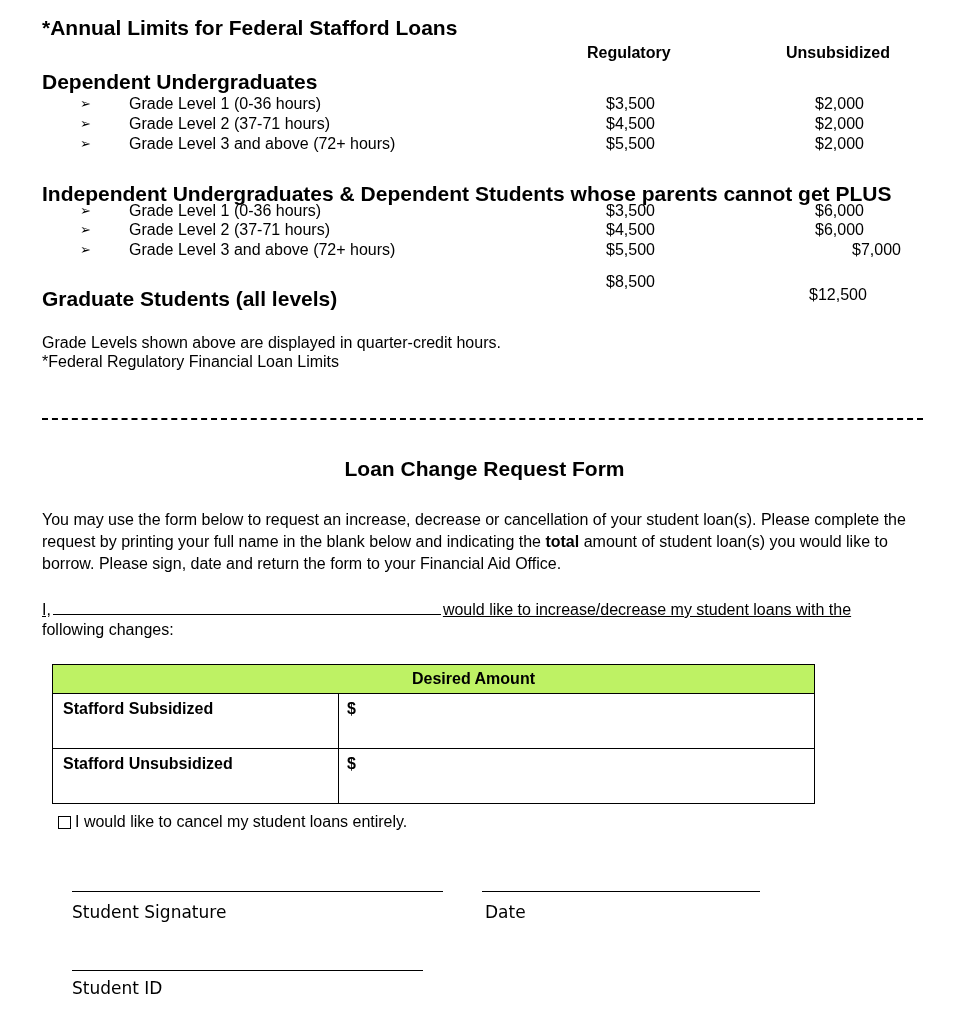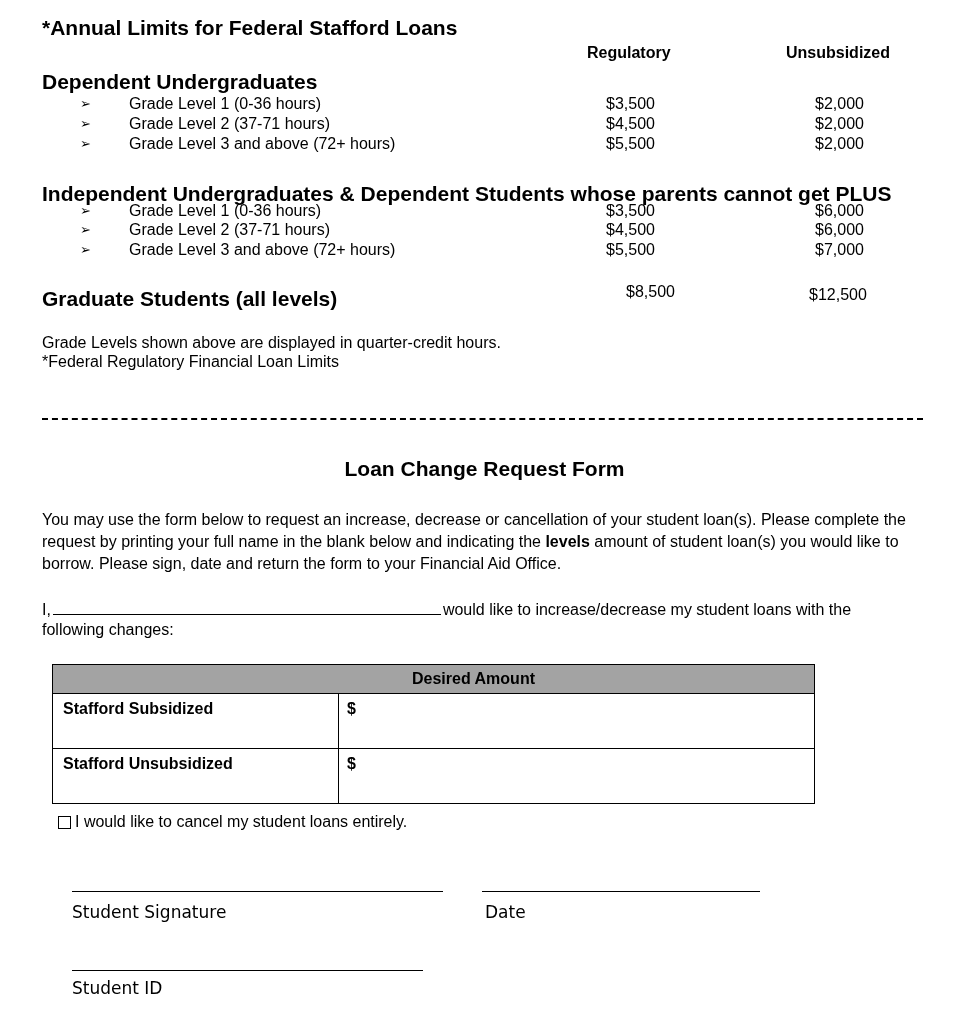--- a/index.html
+++ b/index.html
@@ -16,28 +16,28 @@
     .label { left: 100px; margin-left: 29px; }
     .amt-sub { left: 606px; }
     .amt-uns { left: 815px; }
     .note { left: 42px; font-size: 16px; }
     .dashline {
       left: 42px; top: 418px; width: 881px; height: 0;
       border-top: 2px dashed #000;
     }
     .formtitle { left: 0; width: 969px; text-align: center; top: 457px; font-size: 21px; font-weight: bold; }
     .para { left: 42px; top: 509px; width: 890px; font-size: 16px; line-height: 22px; white-space: normal; }
-    .fillline { top: 598px; font-size: 16px; }
+    .fillline { top: 598px; font-size: 16px; text-decoration: underline; }
     .blank { display: inline-block; width: 388px; border-bottom: 1px solid #000; height: 16px; vertical-align: baseline; margin: 0 2px; }
     table.amt {
       position: absolute; left: 52px; top: 664px; width: 763px;
       border-collapse: collapse; font-size: 16px;
     }
     table.amt th {
-      background: #a3a3a3; font-weight: bold; height: 28px; border: 1.5px solid #000;
+      background: #bef264; font-weight: bold; height: 28px; border: 1.5px solid #000;
       text-align: center; padding: 0 0 0 80px;
     }
     table.amt td { border: 1.5px solid #000; height: 42px; vertical-align: top; padding: 6px 10px; font-weight: bold; }
     table.amt td.lbl { width: 265px; }
     table.amt td.val { padding-left: 8px; }
     .cancel { left: 58px; top: 813px; font-size: 16px; display: flex; align-items: center; gap: 4px; }
     .cbox { width: 11px; height: 11px; border: 1.5px solid #000; display: inline-block; }
     .sigline { height: 0; border-top: 1.5px solid #000; }
     .siglabel { font-size: 17px; font-weight: normal; font-family: "DejaVu Sans", sans-serif; }
   </style>
@@ -76,35 +76,35 @@
   <div class="abs item amt-uns" style="top:201px;">$6,000</div>
 
   <div class="abs item bullet" style="top:220px;">➢</div>
   <div class="abs item label" style="top:220px;">Grade Level 2 (37-71 hours)</div>
   <div class="abs item amt-sub" style="top:220px;">$4,500</div>
   <div class="abs item amt-uns" style="top:220px;">$6,000</div>
 
   <div class="abs item bullet" style="top:240px;">➢</div>
   <div class="abs item label" style="top:240px;">Grade Level 3 and above (72+ hours)</div>
   <div class="abs item amt-sub" style="top:240px;">$5,500</div>
-  <div class="abs item amt-uns" style="top:240px;">$7,000</div>
+  <div class="abs item amt-uns" style="top:240px;margin-left:37px;">$7,000</div>
 </div>
 
 <div class="abs sechead" style="top:287px;">Graduate Students (all levels)</div>
-<div class="abs item amt-sub" style="top:282px;margin-left:20px;">$8,500</div>
+<div class="abs item amt-sub" style="top:272px;">$8,500</div>
 <div class="abs item" style="top:285px; left:809px;">$12,500</div>
 
 <div class="abs note" style="top:334px;">Grade Levels shown above are displayed in quarter-credit hours.</div>
 <div class="abs note" style="top:353px;">*Federal Regulatory Financial Loan Limits</div>
 
 <div class="abs dashline"></div>
 
 <div class="abs formtitle">Loan Change Request Form</div>
 
-<div class="abs para"><span>You may use the form below to request an increase, decrease or cancellation of your student loan(s). Please complete the request by printing your full name in the blank below and indicating the </span><b>levels</b><span> amount of student loan(s) you would like to borrow. Please sign, date and return the form to your Financial Aid Office.</span></div>
+<div class="abs para"><span>You may use the form below to request an increase, decrease or cancellation of your student loan(s). Please complete the request by printing your full name in the blank below and indicating the </span><b>total</b><span> amount of student loan(s) you would like to borrow. Please sign, date and return the form to your Financial Aid Office.</span></div>
 
 <div class="abs fillline" style="left:42px;">
   <span>I,</span><span class="blank"></span><span>would like to increase/decrease my student loans with the</span>
 </div>
 <div class="abs" style="left:42px; top:621px; font-size:16px;">following changes:</div>
 
 <table class="amt">
   <tbody>
       <tr>
     <th colspan="2">Desired Amount</th>

